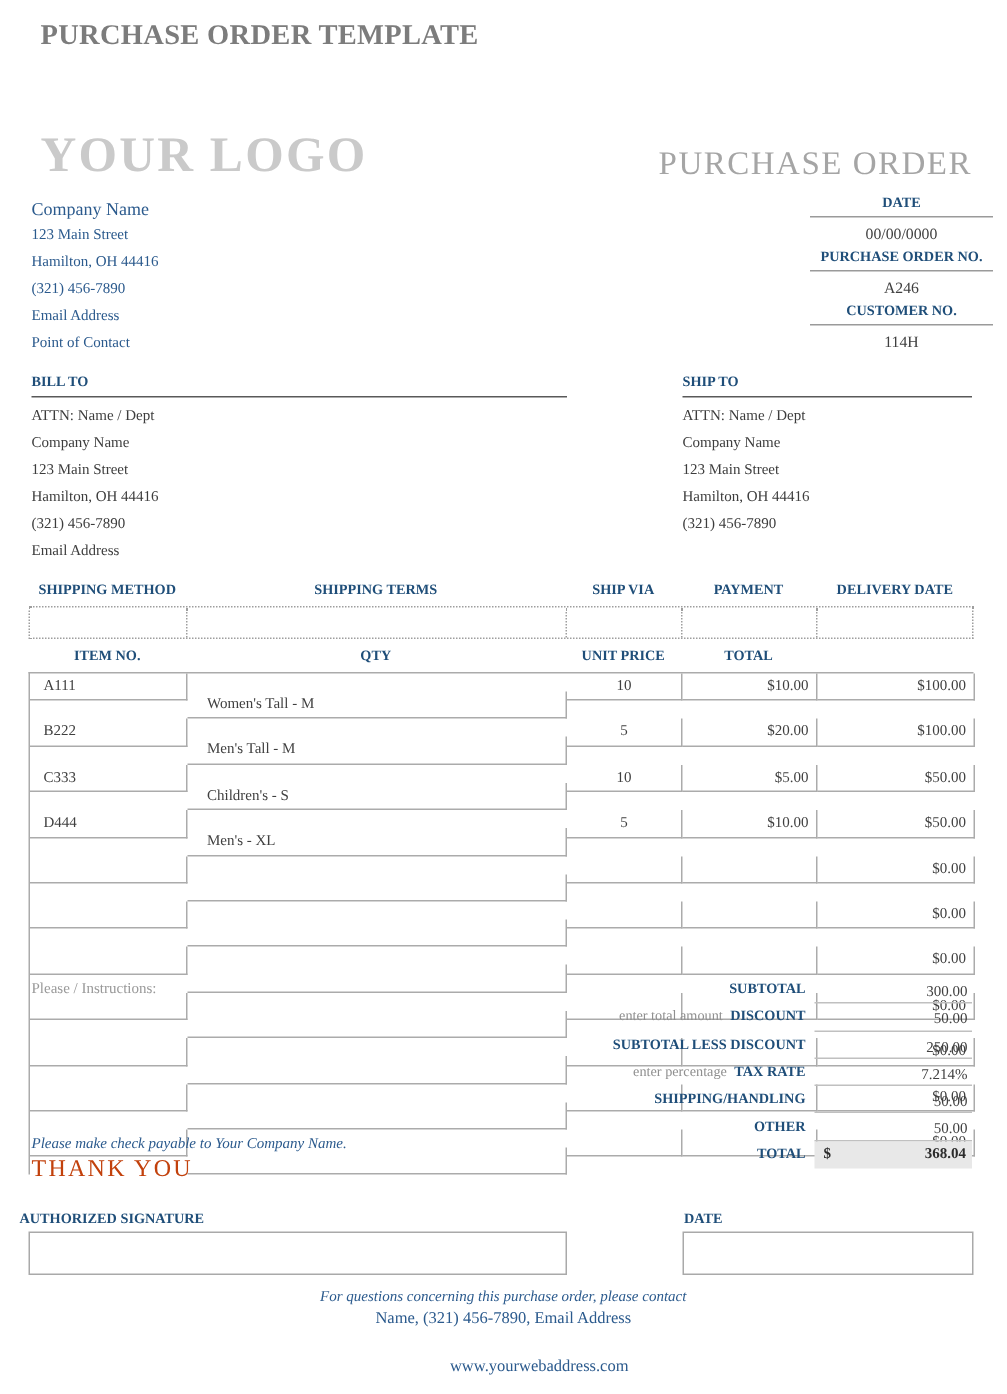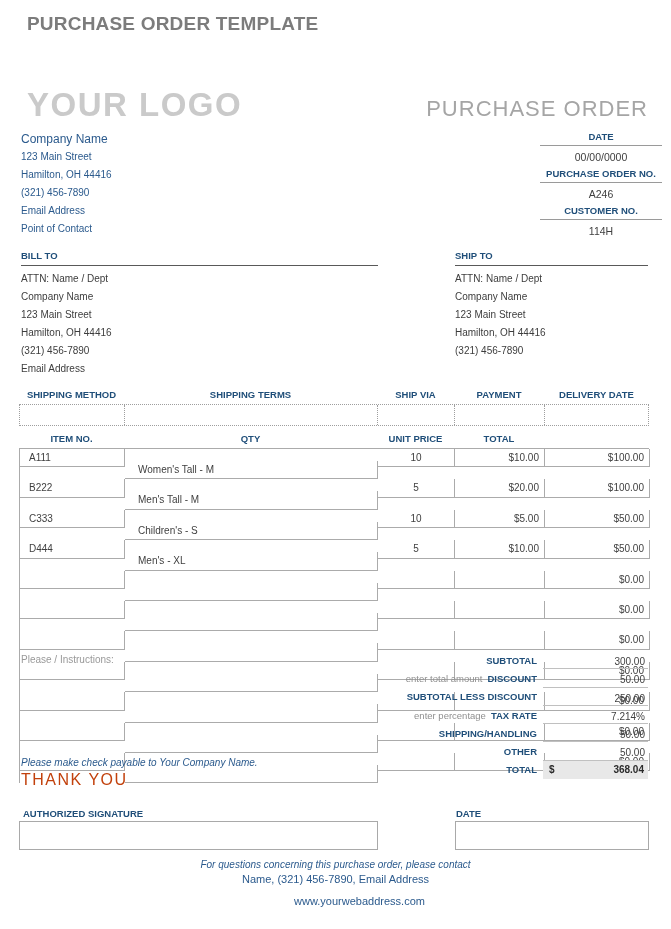--- a/index.html
+++ b/index.html
@@ -1,18 +1,18 @@
 <!DOCTYPE html>
 <html><head>
 <meta charset="utf-8">
 <style>
   * { margin:0; padding:0; box-sizing:border-box; }
   html,body { background:#fff; }
   .page { position:relative; width:671px; height:929px; margin:0 auto; background:#fff;
-          font-family:Liberation Sans, sans-serif; color:#3f3f3f; overflow:hidden; }
+          font-family:Liberation Serif, serif; color:#3f3f3f; overflow:hidden; }
   .abs { position:absolute; }
 
   .doc-title { left:27px; top:13px; font-size:19px; font-weight:bold; color:#7c7c7c; letter-spacing:.2px; }
   .logo { left:27px; top:86px; font-size:33px; font-weight:bold; color:#cacaca; letter-spacing:1.5px; }
   .po-heading { top:96px; right:23px; font-size:22px; color:#a5a5a5; letter-spacing:1px; }
 
   .company { left:21px; top:130px; }
   .company .name { height:18px; line-height:18px; font-size:12px; color:#2b5a8d; }
   .company .line { height:18px; line-height:18px; font-size:10px; color:#2b5a8d; }
 
@@ -54,29 +54,29 @@
   .t-hint { font-weight:normal; color:#8f8f8f; margin-right:5px; }
   .t-value { width:105px; margin-left:3px; text-align:right; font-size:10px; color:#3f3f3f;
              border-bottom:1px solid #c0c0c0; height:100%; line-height:21px; padding-right:3px; }
   .gt-value { width:105px; margin-left:3px; background:#e8e8e8; display:flex; height:100%;
               justify-content:space-between; align-items:center; font-size:10px; font-weight:bold;
               color:#2b2b2b; padding:0 4px 0 6px; }
 
   .check-note { left:21px; top:757px; font-size:10px; font-style:italic; color:#2b5a8d; }
   .thank-you { left:21px; top:771px; font-size:16px; color:#c2410c; letter-spacing:1.5px; }
 
-  .sig-label { left:23px; top:808px; font-size:9.5px; font-weight:bold; color:#1f4e79;text-align:right; }
+  .sig-label { left:13px; top:808px; font-size:9.5px; font-weight:bold; color:#1f4e79;text-align:right; }
   .date-label { left:456px; top:808px; font-size:9.5px; font-weight:bold; color:#1f4e79; }
   .sig-box { left:19px; top:821px; width:359px; height:29px; border:1px solid #a9a9a9; background:#fff; }
   .date-box { left:455px; top:821px; width:194px; height:29px; border:1px solid #a9a9a9; background:#fff; }
 
   .footer { left:0; top:859px; width:671px; text-align:center; color:#2b5a8d; }
   .f1 { font-size:10px; font-style:italic; margin-bottom:3px; }
   .f2 { font-size:11px; }
-  .f3 { font-size:11px; margin-top:10px;padding-left:48px; }
+  .f3 { font-size:11px; margin-top:20px;padding-left:48px; }
 </style>
 </head>
 <body>
 
 <div class="page">
 
   <div class="abs doc-title">PURCHASE ORDER TEMPLATE</div>
   <div class="abs logo">YOUR LOGO</div>
   <div class="abs po-heading">PURCHASE ORDER</div>
 

